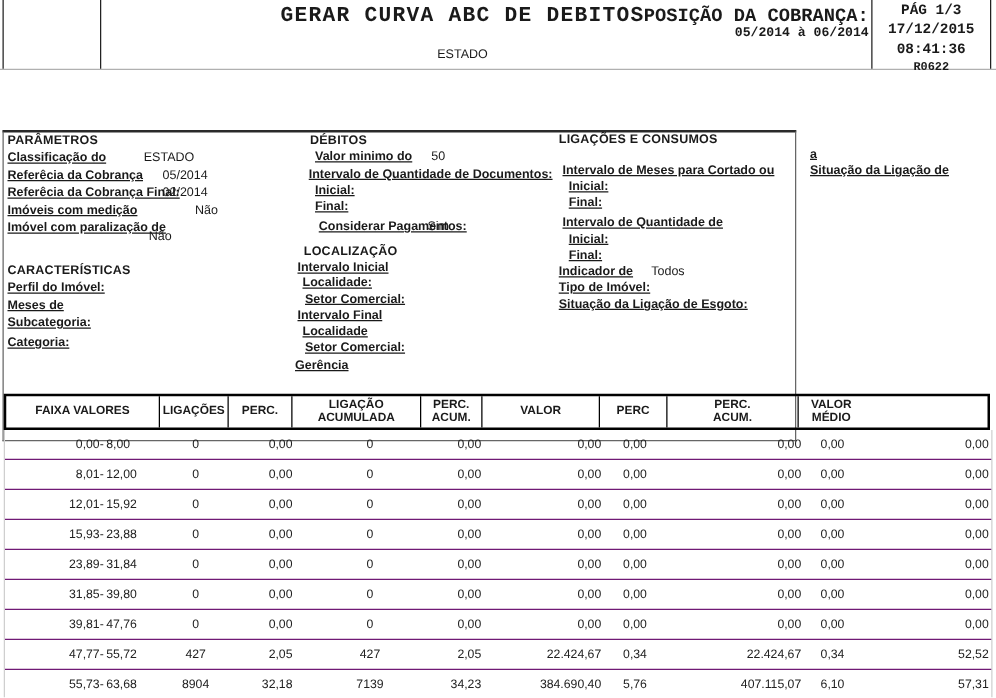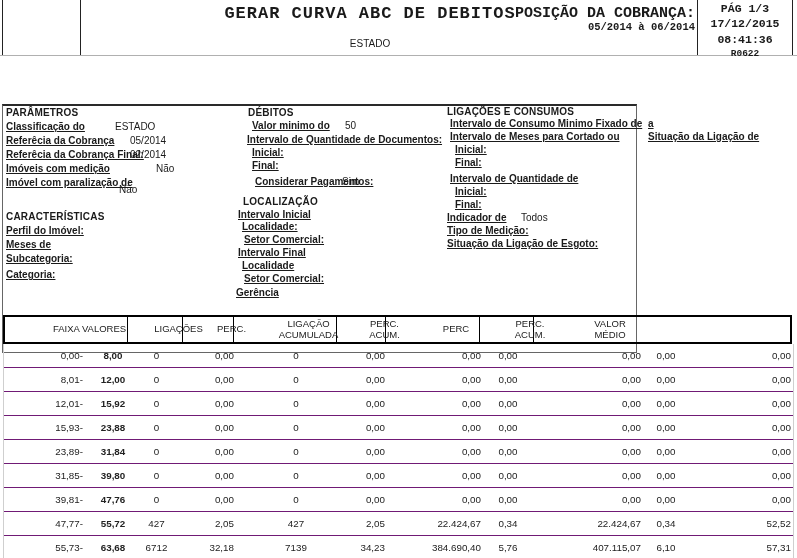--- a/index.html
+++ b/index.html
@@ -31,30 +31,30 @@
   .pbox .sec,.pbox .lbl,.pbox .val{position:absolute;white-space:nowrap;font-size:10px;line-height:12px;}
   .pbox .sec{font-weight:700;letter-spacing:0.2px;}
   .pbox .lbl{font-weight:700;text-decoration:underline;}
   .pbox .val{font-weight:400;}
 
   
   .thead{position:absolute;left:3px;top:315px;width:789px;height:29px;box-sizing:border-box;
          border:2px solid #000;display:grid;
          grid-template-columns:123px 55px 51px 103px 49px 94px 54px 105px 52px 1fr;}
   .th{border-right:1.5px solid #000;display:flex;align-items:center;justify-content:center;
-      text-align:center;font-weight:400;font-size:9.5px;line-height:10.5px;white-space:pre-line;margin-left:47px;}
+      text-align:center;font-weight:700;font-size:9.5px;line-height:10.5px;white-space:pre-line;}
   .th:last-child{border-right:none;}
 
   
   .tbody{position:absolute;left:3px;top:344px;width:789px;
          border-left:1px solid #cfcfcf;border-right:1px solid #cfcfcf;}
   .trow{position:relative;height:23px;border-bottom:1px solid #701a75;}
   .cell{position:absolute;top:6px;font-size:9.8px;white-space:nowrap;color:#222;}
   .c1a{left:0;width:79px;text-align:right;}
-  .c1b{left:81px;width:56px;text-align:center;font-weight:bold;}
+  .c1b{left:81px;width:56px;text-align:left;}
   .c2 {left:125px;width:55px;text-align:center;}
   .c3 {left:172px;width:58px;text-align:right;}
   .c4 {left:237px;width:110px;text-align:center;}
   .c5 {left:323px;width:58px;text-align:right;}
   .c6 {left:377px;width:100px;text-align:right;}
   .c7 {left:477px;width:54px;text-align:center;}
   .c8 {left:537px;width:100px;text-align:right;}
   .c9 {left:636px;width:52px;text-align:center;}
   .c10{left:687px;width:100px;text-align:right;}
 </style>
@@ -110,43 +110,43 @@
     <div class="sec" style="left:240px;top:90px">LOCALIZAÇÃO</div>
     <div class="lbl" style="left:235px;top:103px">Intervalo Inicial</div>
     <div class="lbl" style="left:239px;top:115px">Localidade:</div>
     <div class="lbl" style="left:241px;top:128px">Setor Comercial:</div>
     <div class="lbl" style="left:235px;top:141px">Intervalo Final</div>
     <div class="lbl" style="left:239px;top:154px">Localidade</div>
     <div class="lbl" style="left:241px;top:167px">Setor Comercial:</div>
     <div class="lbl" style="left:233px;top:181px">Gerência</div>
 
     <div class="sec" style="left:444px;top:0px">LIGAÇÕES E CONSUMOS</div>
-    <div class="lbl" style="left:447px;top:12px">Intervalo de Consumo Minimo Fixado de</div>
     <div class="lbl" style="left:645px;top:12px">a</div>
     <div class="lbl" style="left:447px;top:25px">Intervalo de Meses para Cortado ou</div>
     <div class="lbl" style="left:645px;top:25px">Situação da Ligação de</div>
     <div class="lbl" style="left:452px;top:38px">Inicial:</div>
     <div class="lbl" style="left:452px;top:51px">Final:</div>
     <div class="lbl" style="left:447px;top:67px">Intervalo de Quantidade de</div>
     <div class="lbl" style="left:452px;top:80px">Inicial:</div>
     <div class="lbl" style="left:452px;top:93px">Final:</div>
     <div class="lbl" style="left:444px;top:106px">Indicador de</div>
     <div class="val" style="left:518px;top:106px">Todos</div>
-    <div class="lbl" style="left:444px;top:119px">Tipo de Medição:</div>
+    <div class="lbl" style="left:444px;top:119px">Tipo de Imóvel:</div>
     <div class="lbl" style="left:444px;top:132px">Situação da Ligação de Esgoto:</div>
   </div>
 
   <div class="thead" id="thead">
       <div class="th">FAIXA VALORES</div>
       <div class="th">LIGAÇÕES</div>
       <div class="th">PERC.</div>
       <div class="th">LIGAÇÃO
 ACUMULADA</div>
       <div class="th">PERC.
 ACUM.</div>
+      <div class="th">VALOR</div>
       <div class="th">PERC</div>
       <div class="th">PERC.
 ACUM.</div>
       <div class="th">VALOR MÉDIO</div>
     </div>
   <div class="tbody" id="tbody">
       <div class="trow">
         <span class="cell c1a">0,00-</span>
         <span class="cell c1b">8,00</span>
         <span class="cell c2">0</span>
@@ -246,21 +246,21 @@
         <span class="cell c5">2,05</span>
         <span class="cell c6">22.424,67</span>
         <span class="cell c7">0,34</span>
         <span class="cell c8">22.424,67</span>
         <span class="cell c9">0,34</span>
         <span class="cell c10">52,52</span>
       </div>
       <div class="trow">
         <span class="cell c1a">55,73-</span>
         <span class="cell c1b">63,68</span>
-        <span class="cell c2">6712</span>
+        <span class="cell c2">8904</span>
         <span class="cell c3">32,18</span>
         <span class="cell c4">7139</span>
         <span class="cell c5">34,23</span>
         <span class="cell c6">384.690,40</span>
         <span class="cell c7">5,76</span>
         <span class="cell c8">407.115,07</span>
         <span class="cell c9">6,10</span>
         <span class="cell c10">57,31</span>
       </div>
     </div>

